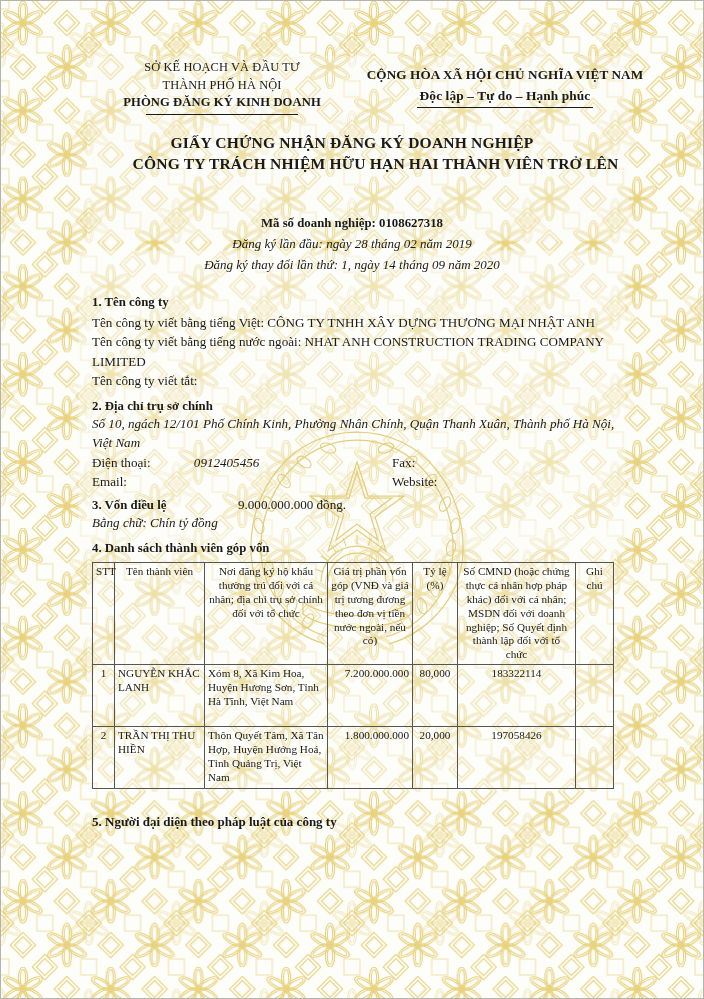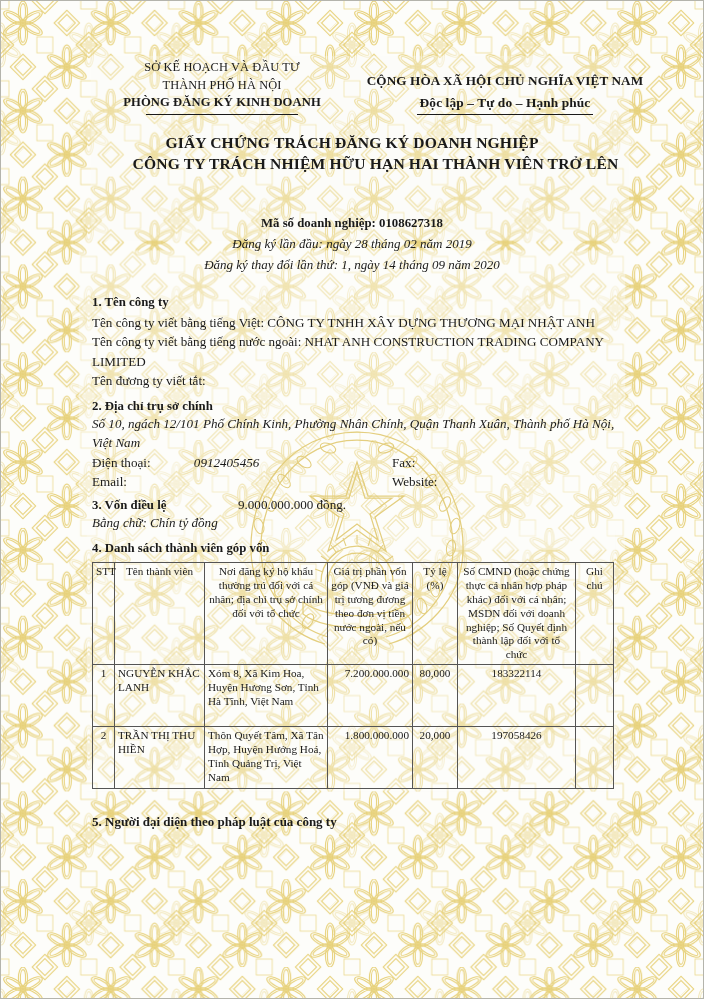--- a/index.html
+++ b/index.html
@@ -44,21 +44,21 @@
   .content {
     position: relative;
     z-index: 3;
     height: 100%;
   }
 
   
   .hdr {
     display: flex;
     padding: 58px 30px 0 30px;
-    align-items: flex-end;
+    align-items: center;
   }
   .hdr-left {
     width: 258px;
     text-align: center;
     margin-left: 62px;
   }
   .hdr-right {
     flex: 1;
     text-align: center;
     margin-right: 14px;
@@ -313,21 +313,21 @@
         <div class="rule l"></div>
       </div>
       <div class="hdr-right">
         <div class="hdr-line r1">CỘNG HÒA XÃ HỘI CHỦ NGHĨA VIỆT NAM</div>
         <div class="hdr-line r2">Độc lập – Tự do – Hạnh phúc</div>
         <div class="rule r"></div>
       </div>
     </div>
 
     <div class="title-block">
-      <div class="title-1">GIẤY CHỨNG TRÁCH ĐĂNG KÝ DOANH NGHIỆP</div>
+      <div class="title-1">GIẤY CHỨNG NHẬN ĐĂNG KÝ DOANH NGHIỆP</div>
       <div class="title-2">CÔNG TY TRÁCH NHIỆM HỮU HẠN HAI THÀNH VIÊN TRỞ LÊN</div>
     </div>
 
     <div class="meta">
       <div class="msdn">
         <span>Mã số doanh nghiệp:</span>
         <span>0108627318</span>
       </div>
       <div class="reg">Đăng ký lần đầu: ngày 28 tháng 02 năm 2019</div>
       <div class="reg">Đăng ký thay đổi lần thứ: 1, ngày 14 tháng 09 năm 2020</div>
@@ -338,21 +338,21 @@
       <div class="sec-title">1. Tên công ty</div>
       <div class="ln gap">
         <span>Tên công ty viết bằng tiếng Việt:</span>
         <span>CÔNG TY TNHH XÂY DỰNG THƯƠNG MẠI NHẬT ANH</span>
       </div>
       <div class="ln">
         <span>Tên công ty viết bằng tiếng nước ngoài:</span>
         <span>NHAT ANH CONSTRUCTION TRADING COMPANY LIMITED</span>
       </div>
       <div class="ln">
-        <span>Tên đương ty viết tắt:</span>
+        <span>Tên công ty viết tắt:</span>
         <span></span>
       </div>
 
       <div class="sec-title">2. Địa chỉ trụ sở chính</div>
       <div class="ln it">Số 10, ngách 12/101 Phố Chính Kinh, Phường Nhân Chính, Quận Thanh Xuân, Thành phố Hà Nội, Việt Nam</div>
       <div class="contact-row">
         <div class="lbl-a">
           <span>Điện thoại:</span>
           <span class="val-it">0912405456</span>
         </div>

